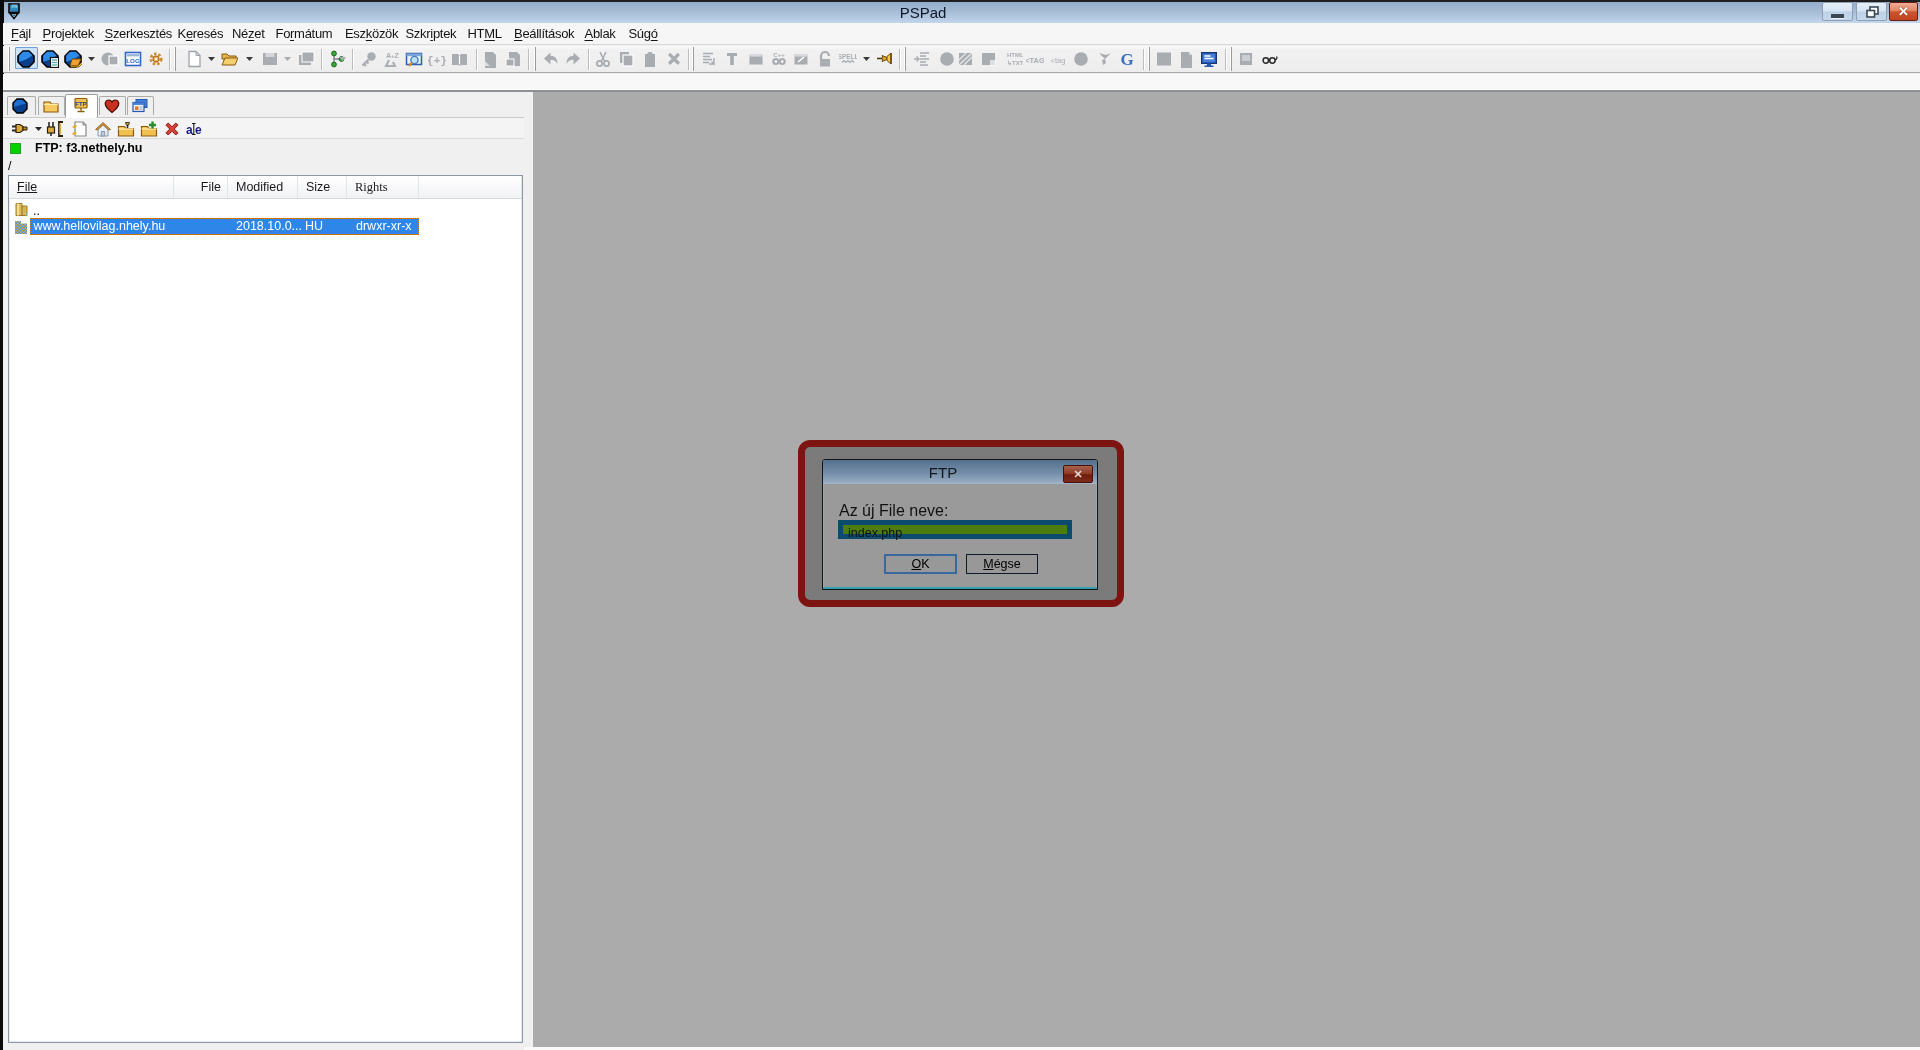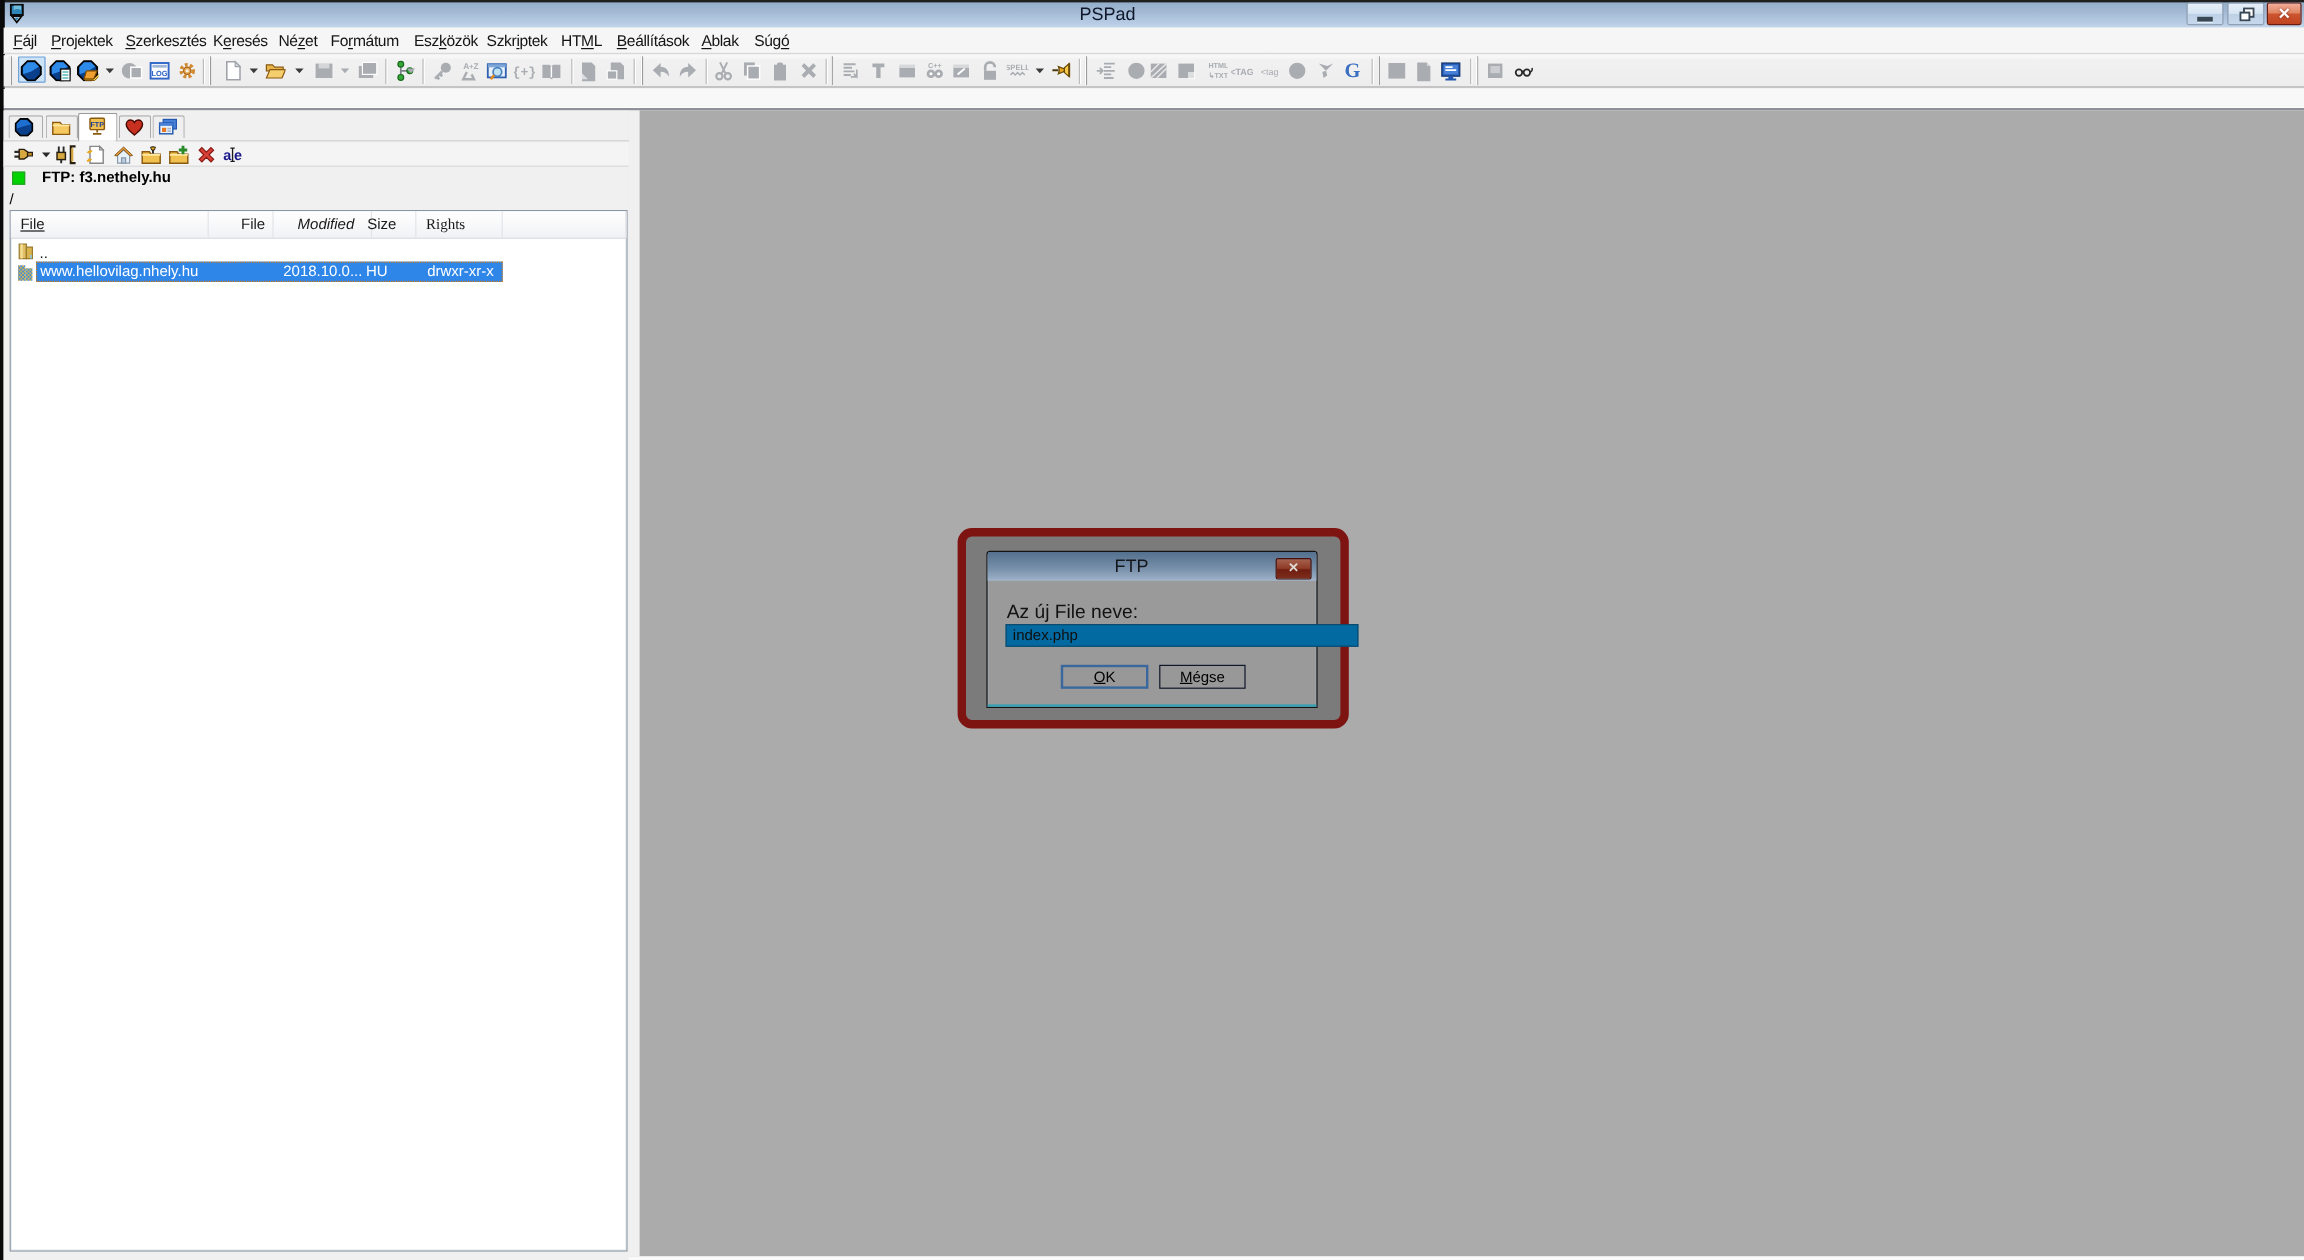--- a/index.html
+++ b/index.html
@@ -367,21 +367,21 @@
 <svg style="position:absolute;left:34px;top:126px" width="9" height="6" viewBox="0 0 9 6">
     <path d="M1 1h7l-3.5 4z" fill="#2A2A2A"></path>
   </svg>
 <div class="abs" style="left:10px;top:143px;width:11px;height:11px;background:#00D300;border:1px solid #28A028"></div>
 <div class="abs" style="left:35px;top:141px;font-size:12.5px;font-weight:bold;color:#000">FTP: f3.nethely.hu</div>
 <div class="abs" style="left:8px;top:159px;font-size:12.5px;color:#000">/</div>
 <div class="abs" style="left:8px;top:175px;width:515px;height:868px;background:#fff;border:1px solid #8A96A4;box-shadow:inset 0 0 0 1px #E8EDF2"></div>
 <div class="abs" style="left:9px;top:176px;width:513px;height:23px;background:linear-gradient(180deg,#FFFFFF,#F1F2F5);border-bottom:1px solid #D8D9DE">
 <div class="hcell" style="left:0px;width:165px;padding-left:8px;text-decoration:underline;">File</div>
 <div class="hcell" style="left:165px;width:54px;padding-right:6px;text-align:right;">File</div>
-<div class="hcell" style="left:231px;width:70px;padding-left:8px;font-style:italic;">Modified</div>
+<div class="hcell" style="left:219px;width:70px;padding-left:8px;">Modified</div>
 <div class="hcell" style="left:289px;width:49px;padding-left:8px;">Size</div>
 <div class="hcell" style="left:338px;width:72px;padding-left:8px;font-family:Liberation Serif, serif;">Rights</div>
 <div class="hcell" style="left:410px;width:103px;padding-left:0px;"></div>
 </div>
 <svg style="position:absolute;left:15px;top:201px" width="13" height="16" viewBox="0 0 13 16">
     <path d="M1 2.5h6v12H1z" fill="#E0BE62" stroke="#9A7A28" stroke-width="1"></path>
     <path d="M2 2.5h2v12H2z" fill="#F2DC96"></path>
     <path d="M7 5h5v9.5H7z" fill="#D9B44E" stroke="#9A7A28" stroke-width="1"></path>
     <path d="M10 11.5h1.5v3H10z" fill="#8AC8DC"></path>
   </svg>
@@ -401,16 +401,16 @@
 <div class="rowtxt" style="left:33.5px;top:218px">www.hellovilag.nhely.hu</div>
 <div class="rowtxt" style="left:236px;top:218px">2018.10.0...</div>
 <div class="rowtxt" style="left:305px;top:218px">HU</div>
 <div class="rowtxt" style="left:356px;top:218px">drwxr-xr-x</div>
 <div class="abs" style="left:798px;top:440px;width:326px;height:167px;background:#7B7B7B;border:7px solid #7E1411;border-radius:12px"></div>
 <div class="abs" style="left:822px;top:459px;width:276px;height:131px;background:#9A9A9A;border:1px solid #141414;border-radius:3px 3px 0 0;box-shadow:inset 0 0 0 1px rgba(165,185,205,.35)">
 <div class="abs" style="left:0;top:0;width:274px;height:24px;border-radius:2px 2px 0 0;background:linear-gradient(180deg,#53708E 0%,#7A91AB 60%,#97ACC3 92%,#A3B6CA 100%)"></div>
 <div class="abs" style="left:0;top:4px;width:240px;text-align:center;font-size:15px;color:#14181C">FTP</div>
 <div class="abs" style="left:240px;top:5px;width:30px;height:18px;border:1px solid #4A0F08;border-radius:2px;background:linear-gradient(180deg,#A5624F 0%,#8F3A26 48%,#6F1D10 55%,#7E2C1A 100%);color:#DCD8D4;font-weight:bold;font-size:11px;text-align:center;line-height:17px">✕</div>
 <div class="abs" style="left:16px;top:42px;font-size:16px;color:#121212">Az új File neve:</div>
-<div class="abs" style="left:15px;top:60px;width:294px;height:19px;background:#0369a1;border:1px solid #0c4a6e;font-size:12.5px;color:#0E0E0E;line-height:17px;padding-left:5px">index.php</div>
+<div class="abs" style="left:15px;top:60px;width:234px;height:19px;background:#4d7c0f;border:5px solid #0c4a6e;font-size:12.5px;color:#0E0E0E;line-height:17px;padding-left:5px">index.php</div>
 <div class="abs" style="left:61px;top:94px;width:73px;height:20px;background:#989898;border:2px solid #3A689E;font-size:12.5px;color:#000;text-align:center;line-height:16px"><u>O</u>K</div>
 <div class="abs" style="left:143px;top:94px;width:72px;height:20px;background:#989898;border:1px solid #0f172a;font-size:12.5px;color:#000;text-align:center;line-height:18px"><u>M</u>égse</div>
 <div class="abs" style="left:0;top:127px;width:274px;height:2px;background:#35A0B0"></div>
 </div>
 </body></html>

